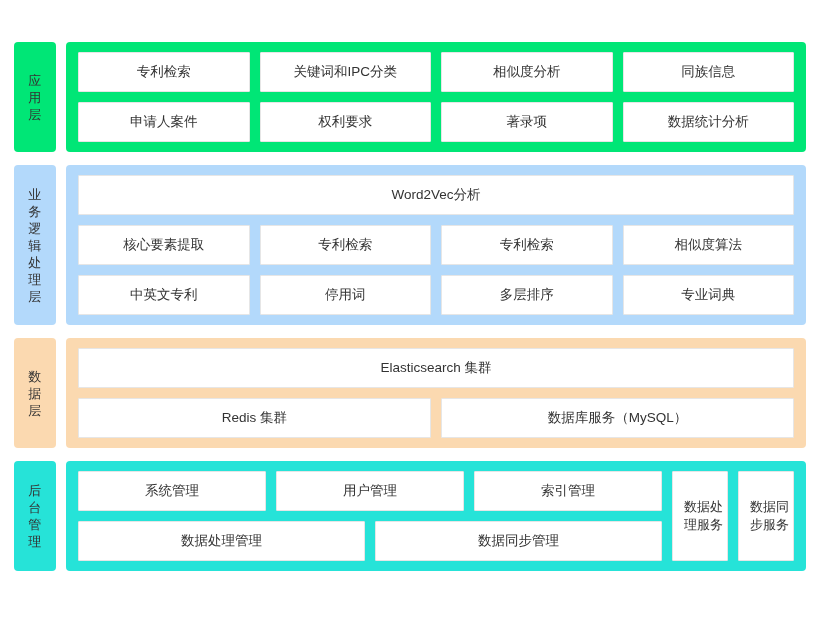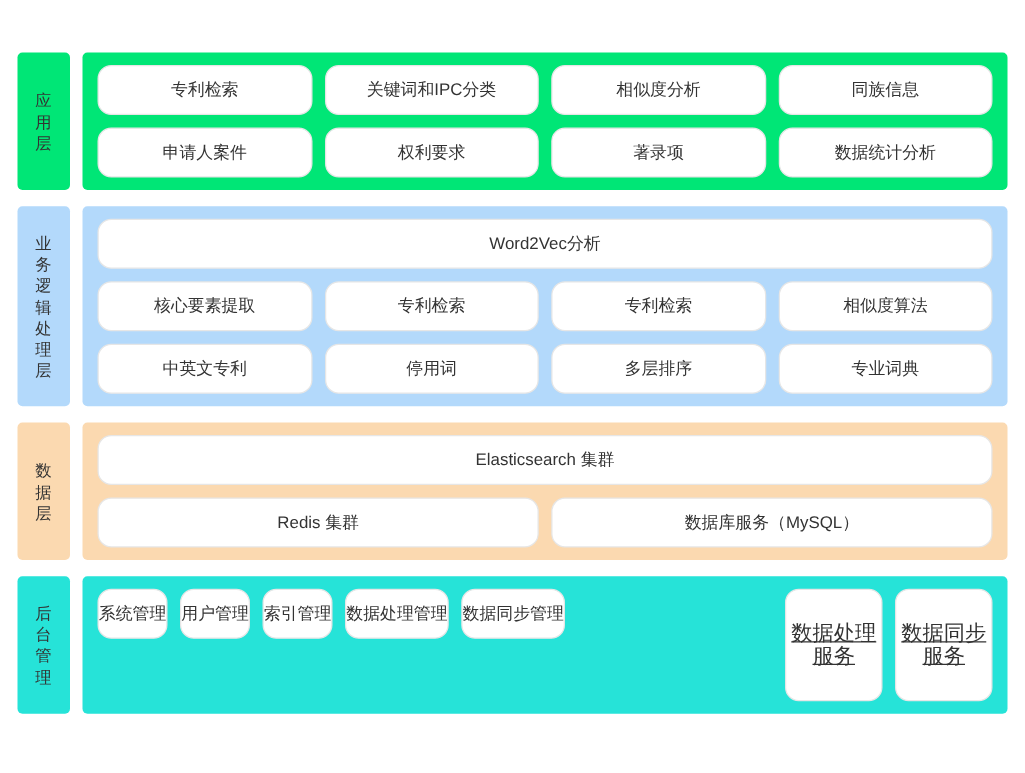--- a/index.html
+++ b/index.html
@@ -59,30 +59,30 @@
     flex-direction: column;
     gap: 10px;
   }
   .node-row {
     display: flex;
     gap: 10px;
   }
   .node {
     background: #ffffff;
     border: 1px solid #e6e6e6;
-    border-radius: 11px;
+    border-radius: 1px;
     font-size: 13.5px;
     color: #333333;
     display: flex;
     align-items: center;
     justify-content: center;
     box-sizing: border-box;
     height: 40px;
     flex: 1;
-    text-align: center;
+    text-align: right;
   }
   .node.wide { width: 100%; }
 
   
   .app-label { background: #00e676; }
   .app-body { background: #00e676; }
 
   
   .biz-label { background: #b3d9fb; }
   .biz-body  { background: #b3d9fb; }
@@ -95,34 +95,33 @@
   .admin-label { background: #26e3d8; }
   .admin-body  { background: #26e3d8; }
 
   .admin-grid {
     display: flex;
     gap: 10px;
   }
   .admin-left {
     flex: 1;
     display: flex;
-    flex-direction: row;
+    flex-direction: column;
     gap: 10px;
   }
   .admin-right {
     display: flex;
     gap: 10px;
   }
   .admin-tall {
-    width: 78px;
+    width: 56px;
     height: 90px;
-    font-size: 17px;
+    font-size: 13px;
     line-height: 18px;
     padding: 0 4px;
-    text-decoration: underline;
   }
 </style>
 </head>
 <body>
 
 <div id="diagram">
 
   <div class="layer-row">
     <div class="layer-label app-label">
       <span>应用层</span>

